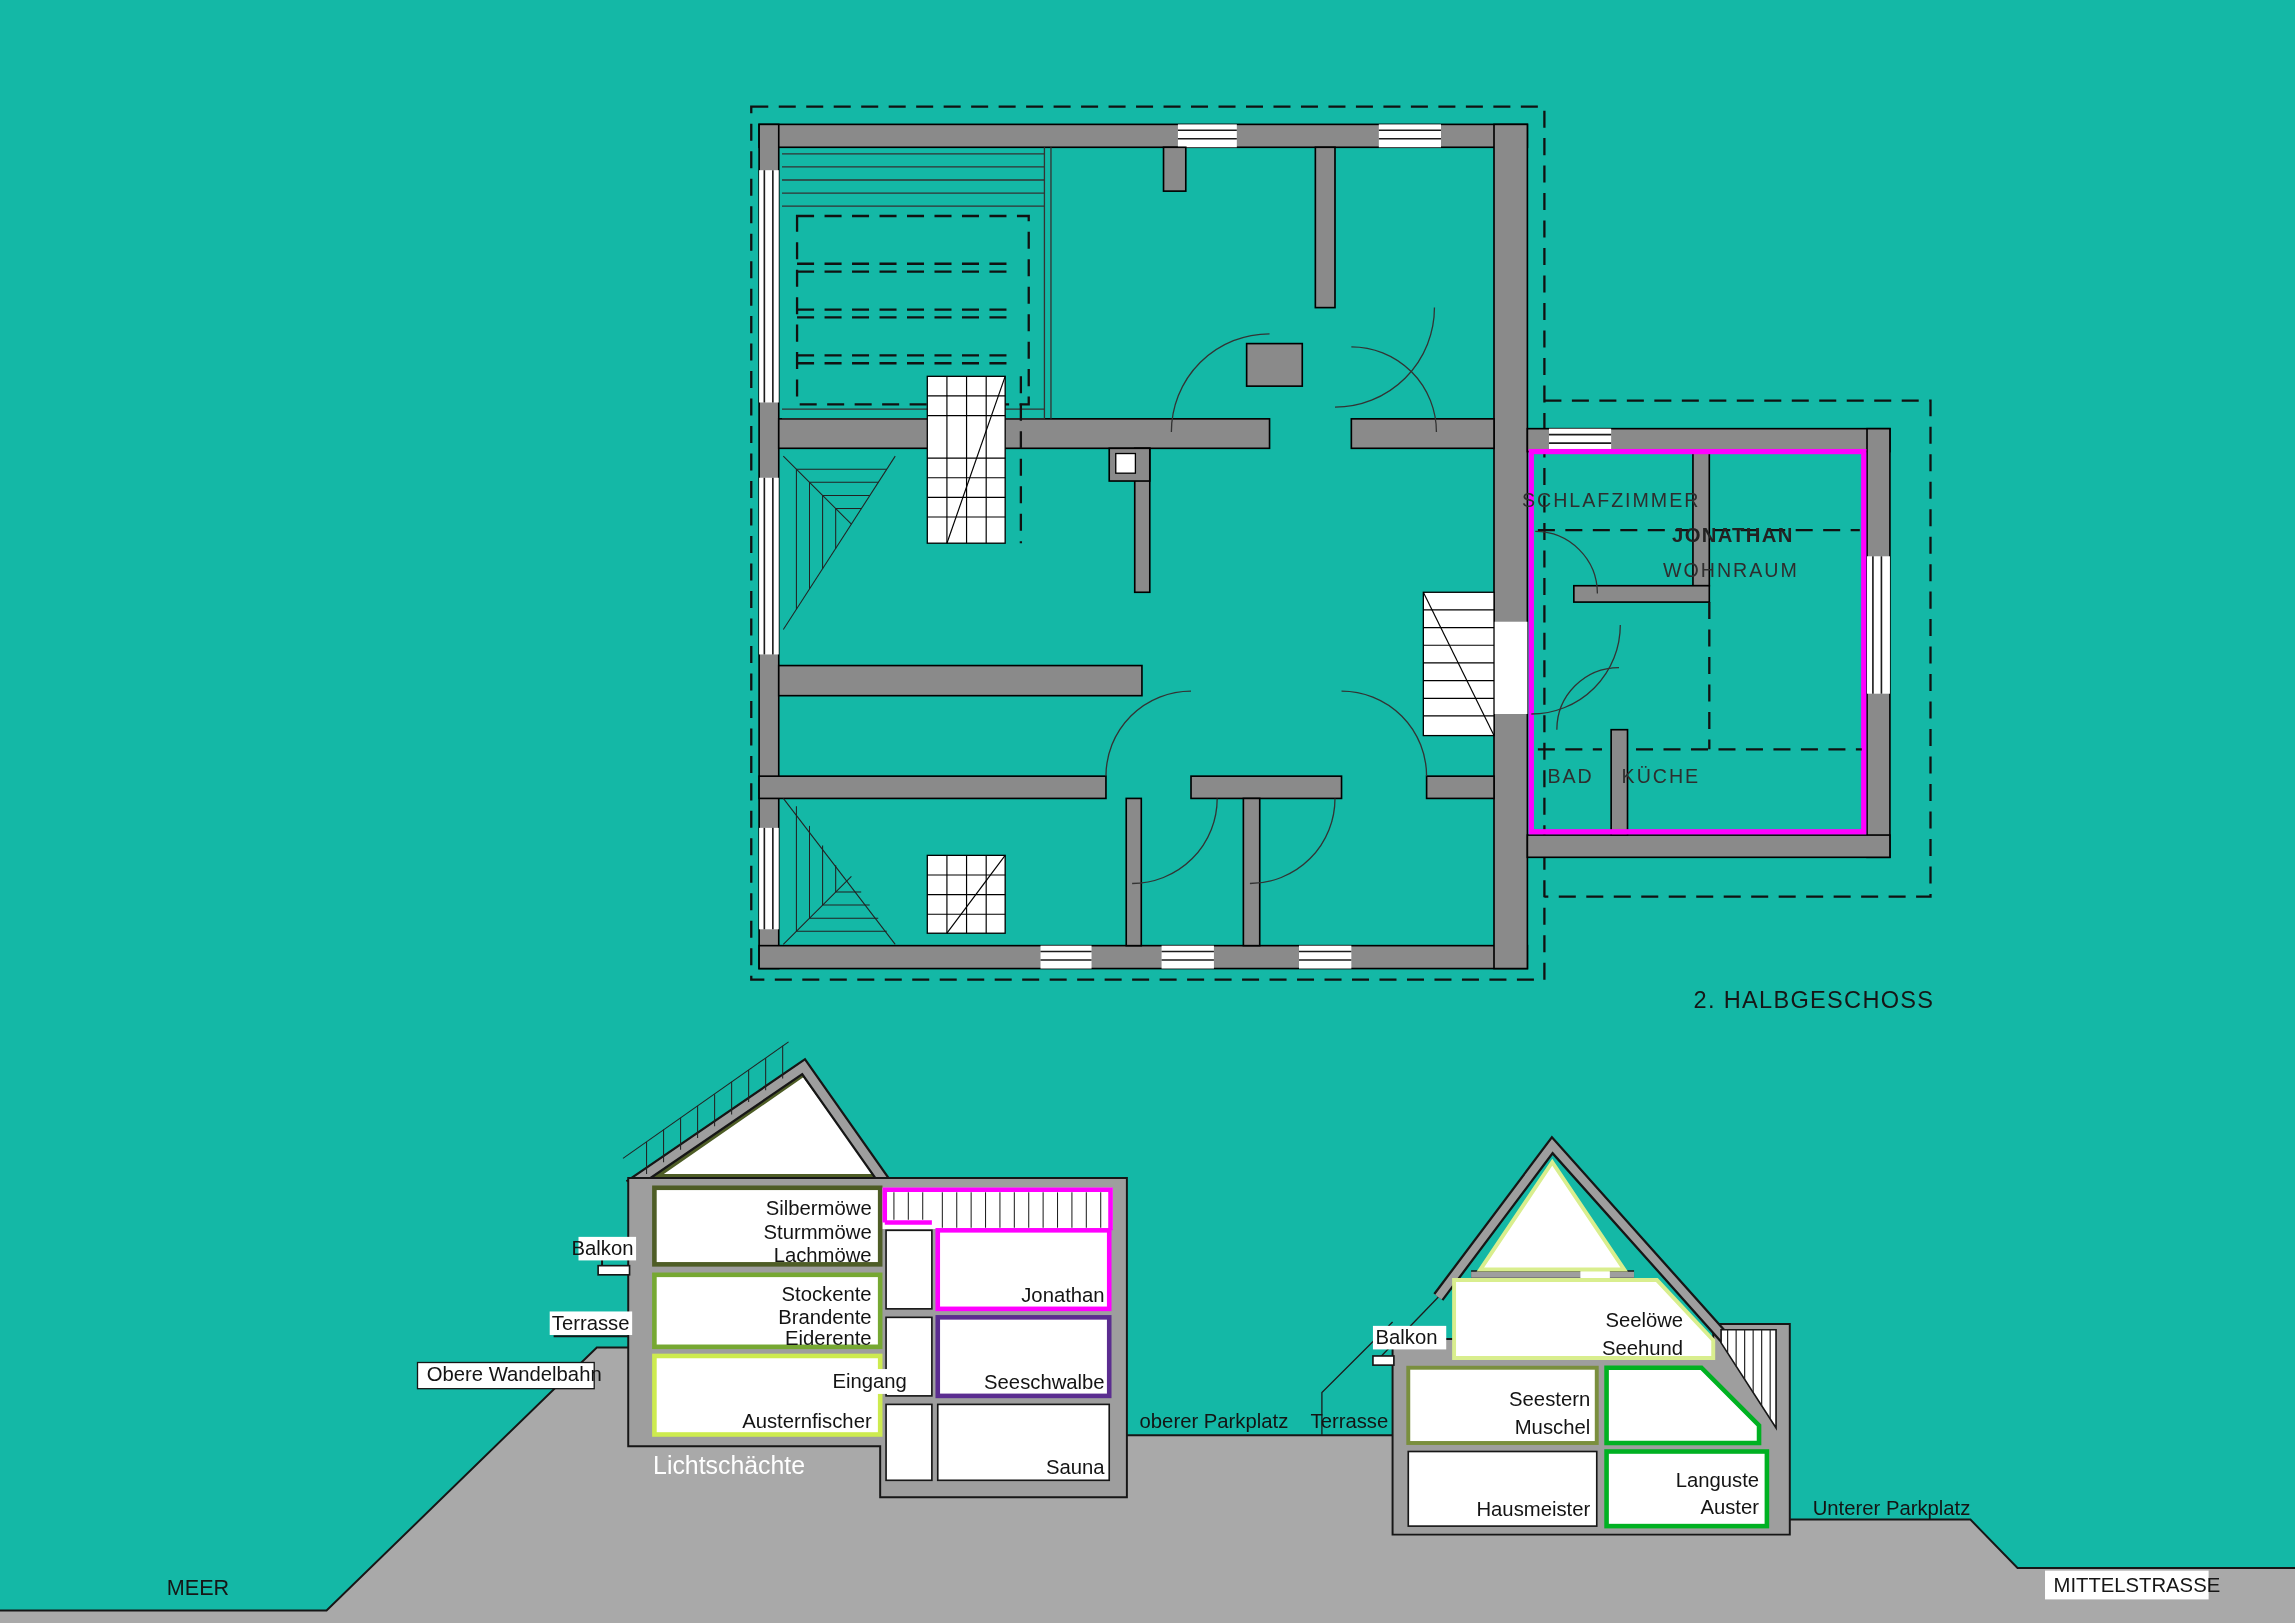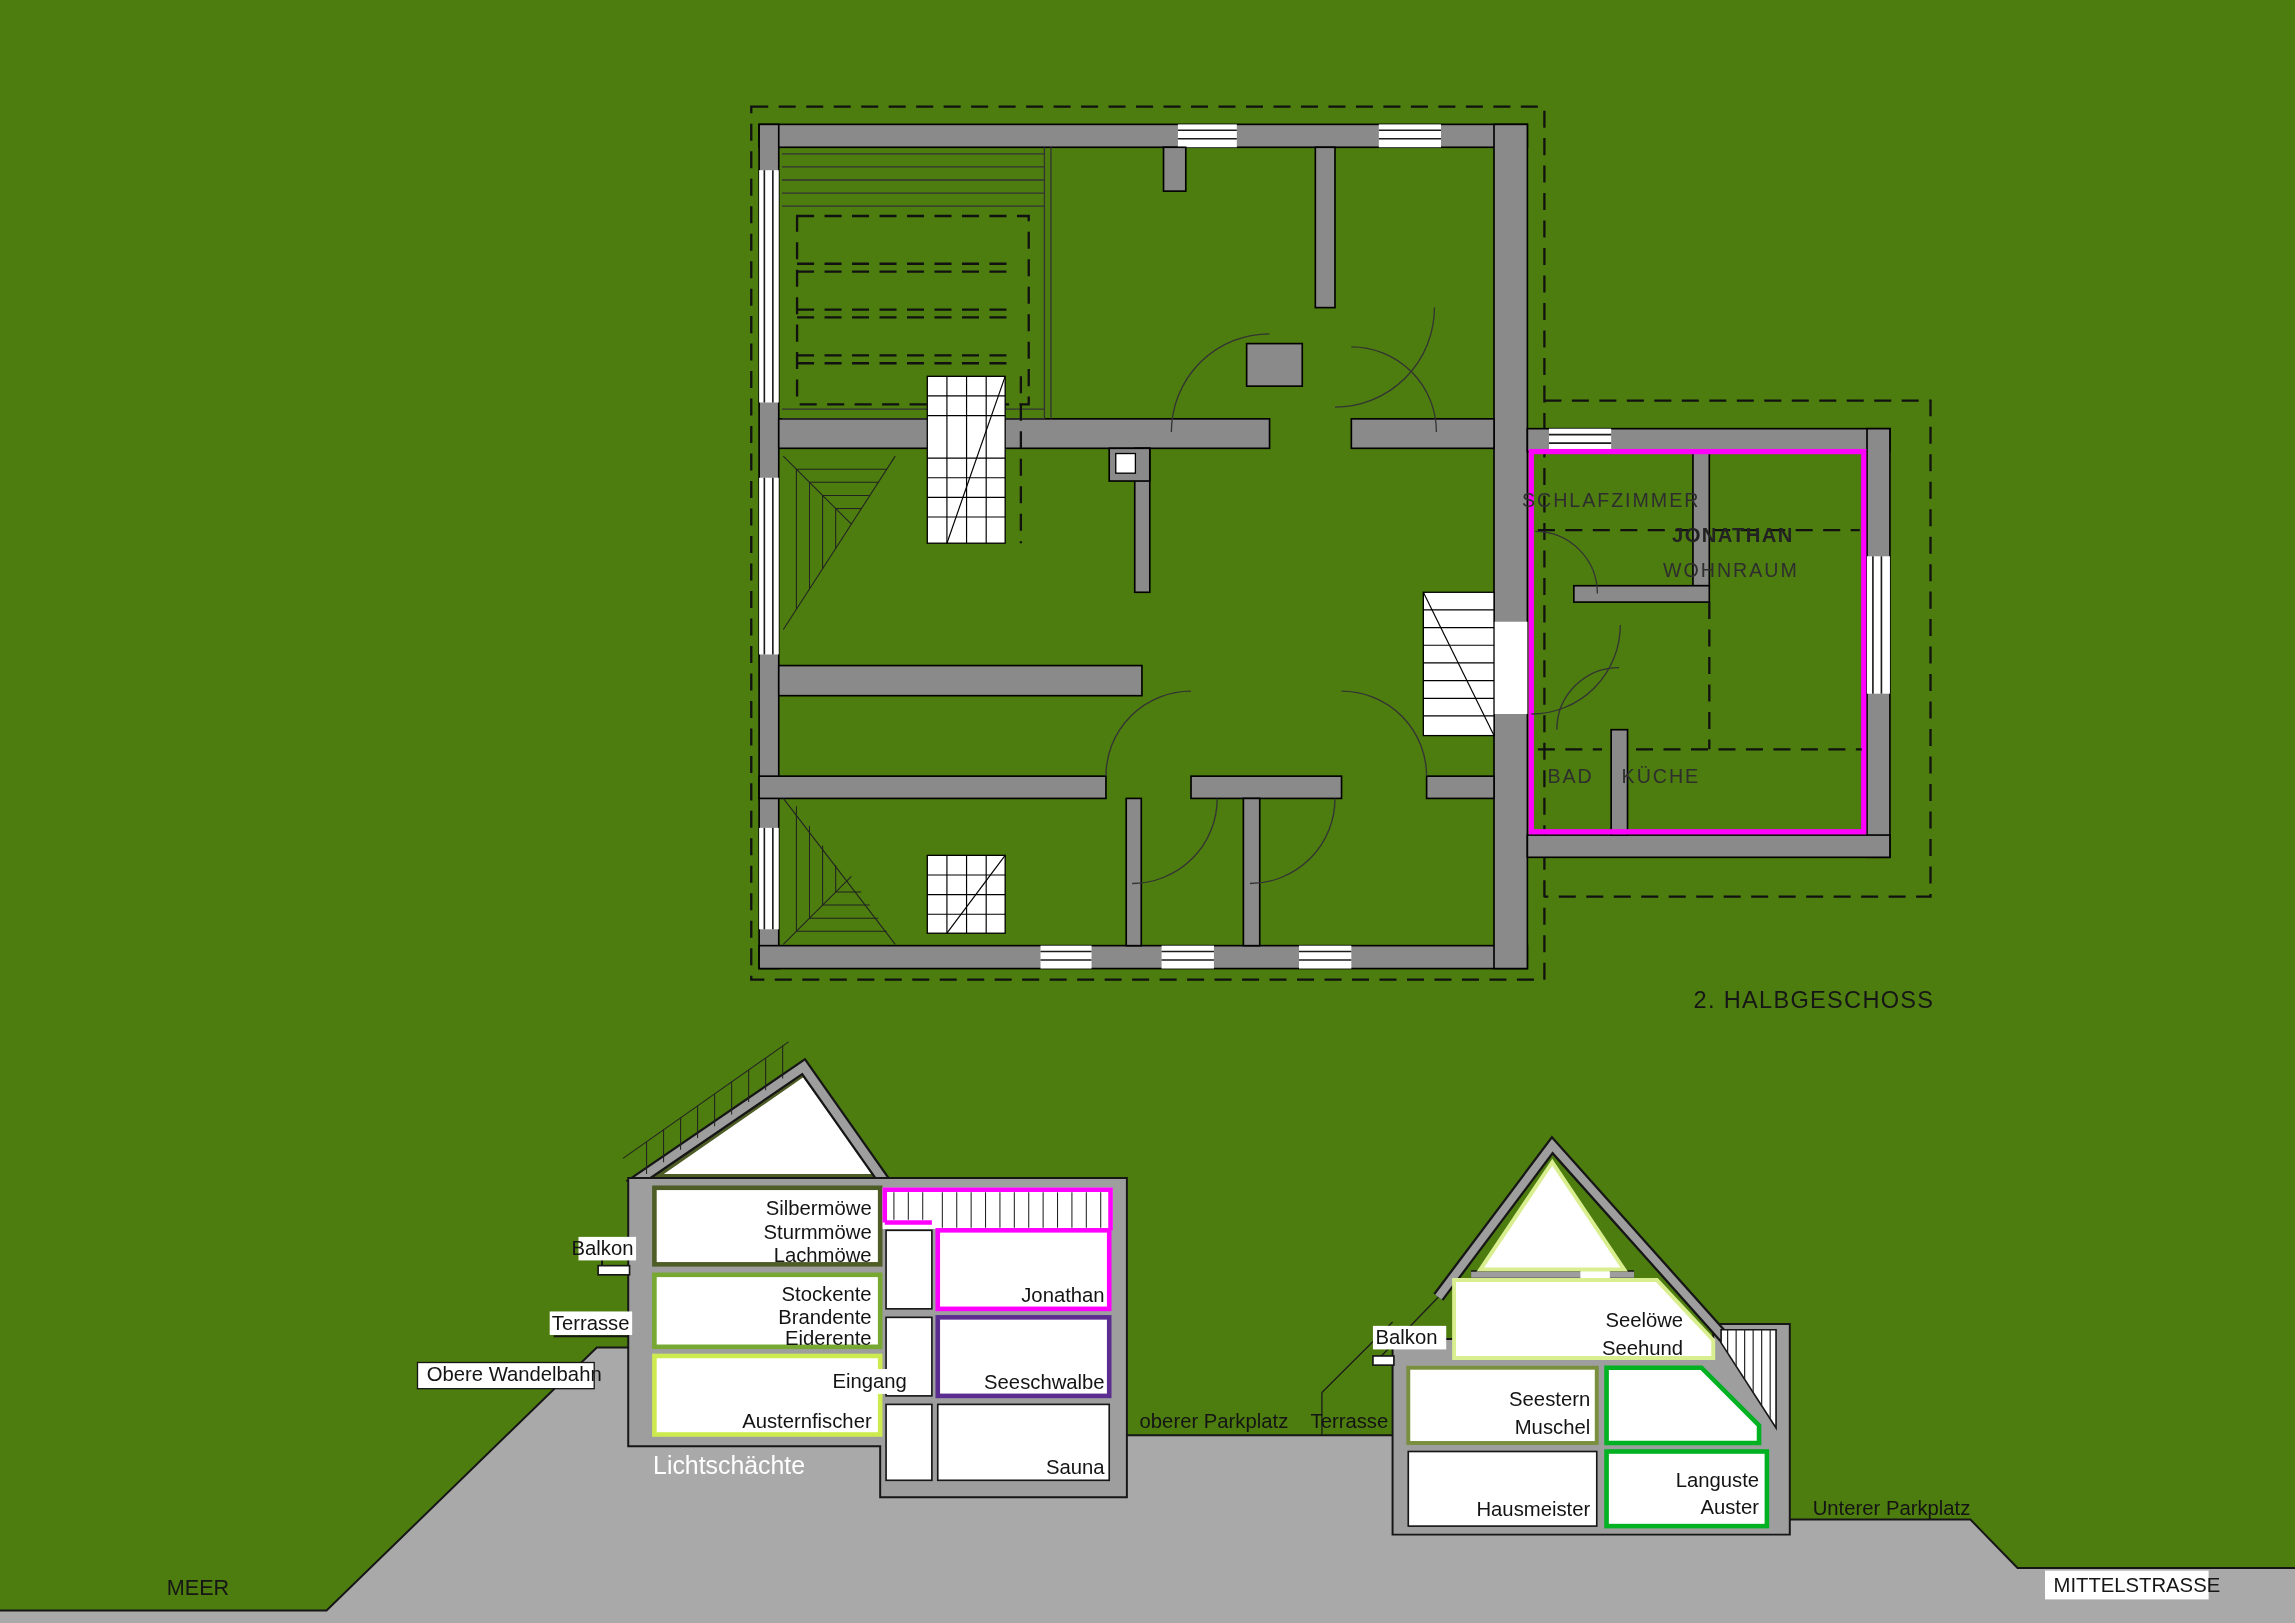--- a/index.html
+++ b/index.html
@@ -1,16 +1,16 @@
 <!DOCTYPE html>
 <html style="font-size:10.5px"><head>
 <meta charset="utf-8">
 <style>
   html,body{margin:0;padding:0;background:#ffffff;}
-  .canvas{position:relative;width:2295px;height:1623px;background:#4d7c0f;overflow:hidden;
+  .canvas{position:relative;width:2295px;height:1623px;background:#14b8a6;overflow:hidden;
           font-family:"Liberation Sans", sans-serif;}
   svg{position:absolute;left:0;top:0;}
   text{font-family:"Liberation Sans", sans-serif;fill:#1c1c1c;}
   .plnlbl{font-size:30px;letter-spacing:3px;fill:#2e2e2e;}
   .seclbl{font-size:31px;fill:#141414;}
   .thin{stroke:#1c1c1c;stroke-width:2;fill:none;}
   .dash{stroke:#111;stroke-width:3.5;fill:none;stroke-dasharray:26 16;}
   .glz{stroke:#1c1c1c;stroke-width:2.5;fill:none;}
   .arc{stroke:#333;stroke-width:2;fill:none;}
 </style>

